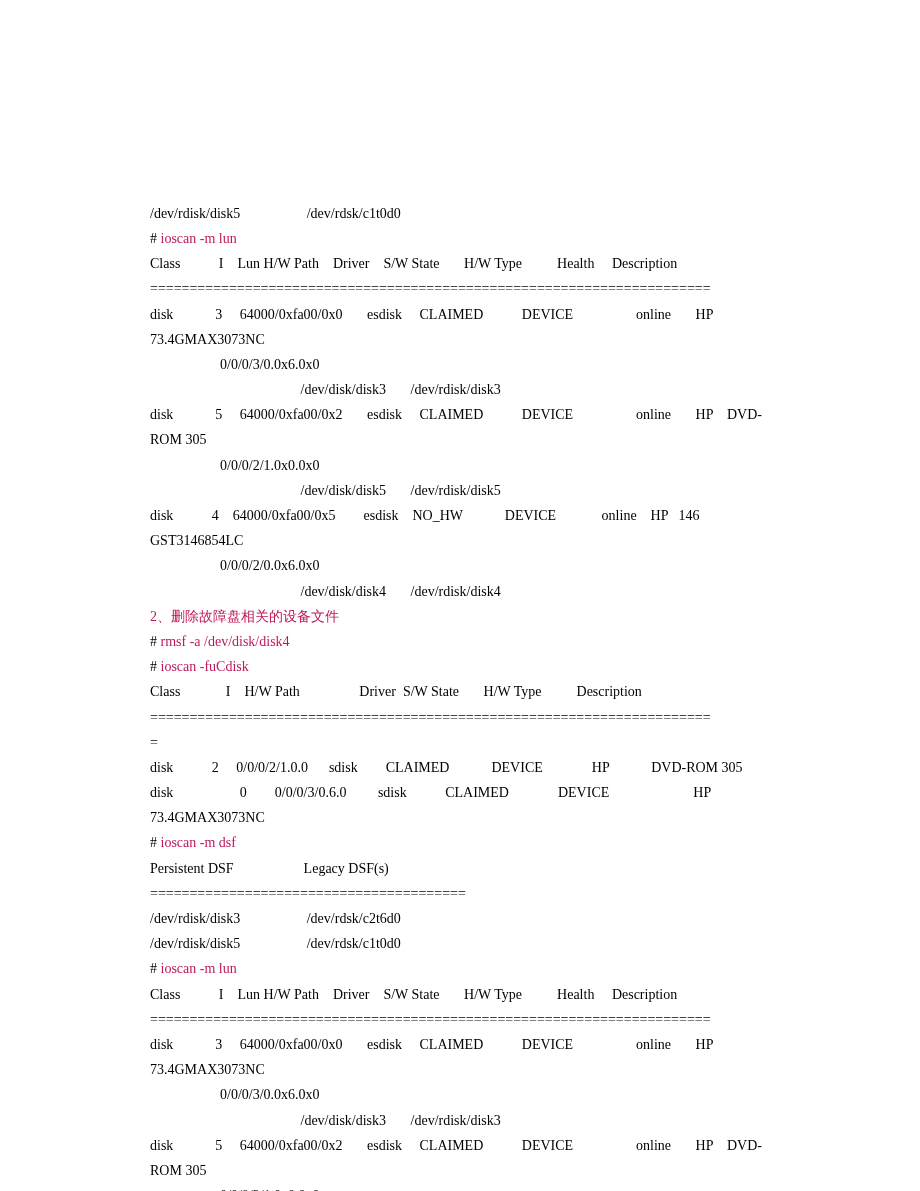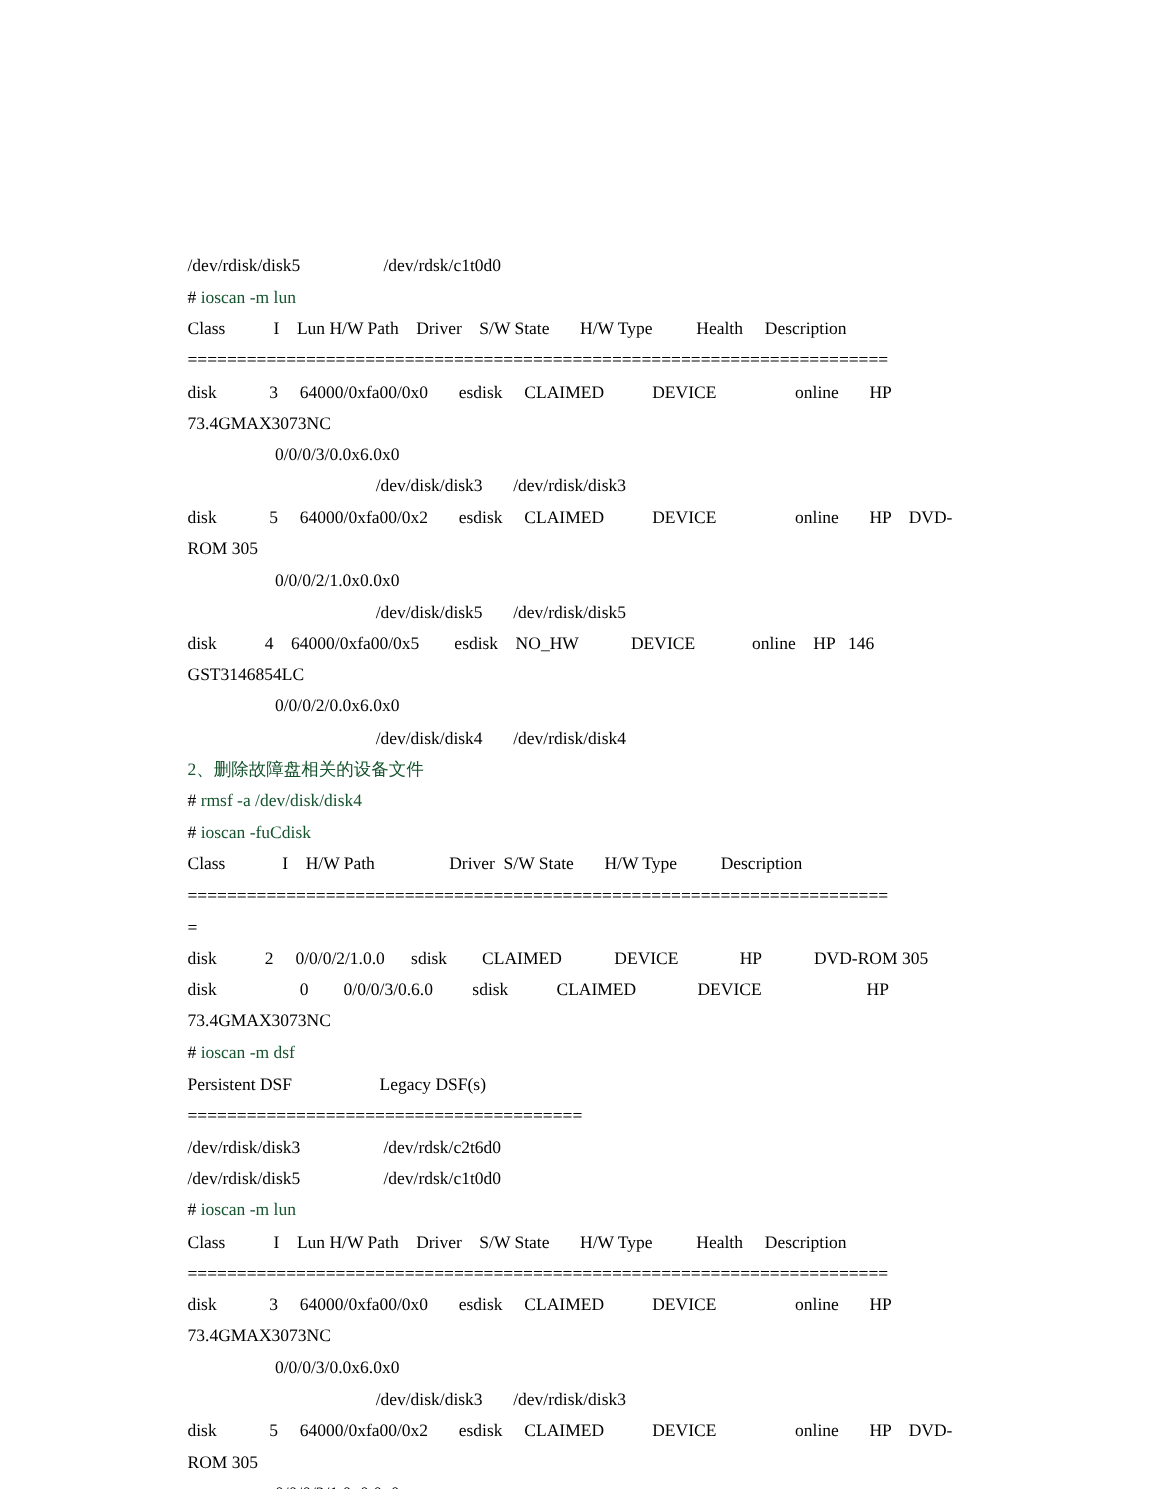--- a/index.html
+++ b/index.html
@@ -7,21 +7,21 @@
     font-size: 14px;
     line-height: 1.8;
     color: #000;
     background: #fff;
     margin: 0;
     padding: 100px 150px 100px 150px;
     width: 920px;
     box-sizing: border-box;
     white-space: pre-wrap;
   }
-  .red { color: #14532d; }
+  .red { color: #be185d; }
 </style>
 </head>
 <body>
 
 
 
 <div id="content"><div>/dev/rdisk/disk5                   /dev/rdsk/c1t0d0</div><div><span># </span><span class="red">ioscan -m lun</span></div><div>Class           I    Lun H/W Path    Driver    S/W State       H/W Type          Health     Description</div><div>=======================================================================</div><div>disk            3     64000/0xfa00/0x0       esdisk     CLAIMED           DEVICE                  online       HP    73.4GMAX3073NC</div><div>                    0/0/0/3/0.0x6.0x0</div><div>                                           /dev/disk/disk3       /dev/rdisk/disk3</div><div>disk            5     64000/0xfa00/0x2       esdisk     CLAIMED           DEVICE                  online       HP    DVD-ROM 305</div><div>                    0/0/0/2/1.0x0.0x0</div><div>                                           /dev/disk/disk5       /dev/rdisk/disk5</div><div>disk           4    64000/0xfa00/0x5        esdisk    NO_HW            DEVICE             online    HP   146 GST3146854LC</div><div>                    0/0/0/2/0.0x6.0x0</div><div>                                           /dev/disk/disk4       /dev/rdisk/disk4</div><div><span class="red">2、删除故障盘相关的设备文件</span></div><div><span># </span><span class="red">rmsf -a /dev/disk/disk4</span></div><div><span># </span><span class="red">ioscan -fuCdisk</span></div><div>Class             I    H/W Path                 Driver  S/W State       H/W Type          Description</div><div>=======================================================================</div><div>=</div><div>disk           2     0/0/0/2/1.0.0      sdisk        CLAIMED            DEVICE              HP            DVD-ROM 305</div><div>disk                   0        0/0/0/3/0.6.0         sdisk           CLAIMED              DEVICE                        HP    73.4GMAX3073NC</div><div><span># </span><span class="red">ioscan -m dsf</span></div><div>Persistent DSF                    Legacy DSF(s)</div><div>========================================</div><div>/dev/rdisk/disk3                   /dev/rdsk/c2t6d0</div><div>/dev/rdisk/disk5                   /dev/rdsk/c1t0d0</div><div><span># </span><span class="red">ioscan -m lun</span></div><div>Class           I    Lun H/W Path    Driver    S/W State       H/W Type          Health     Description</div><div>=======================================================================</div><div>disk            3     64000/0xfa00/0x0       esdisk     CLAIMED           DEVICE                  online       HP    73.4GMAX3073NC</div><div>                    0/0/0/3/0.0x6.0x0</div><div>                                           /dev/disk/disk3       /dev/rdisk/disk3</div><div>disk            5     64000/0xfa00/0x2       esdisk     CLAIMED           DEVICE                  online       HP    DVD-ROM 305</div><div>                    0/0/0/2/1.0x0.0x0</div></div>
 
 
 

